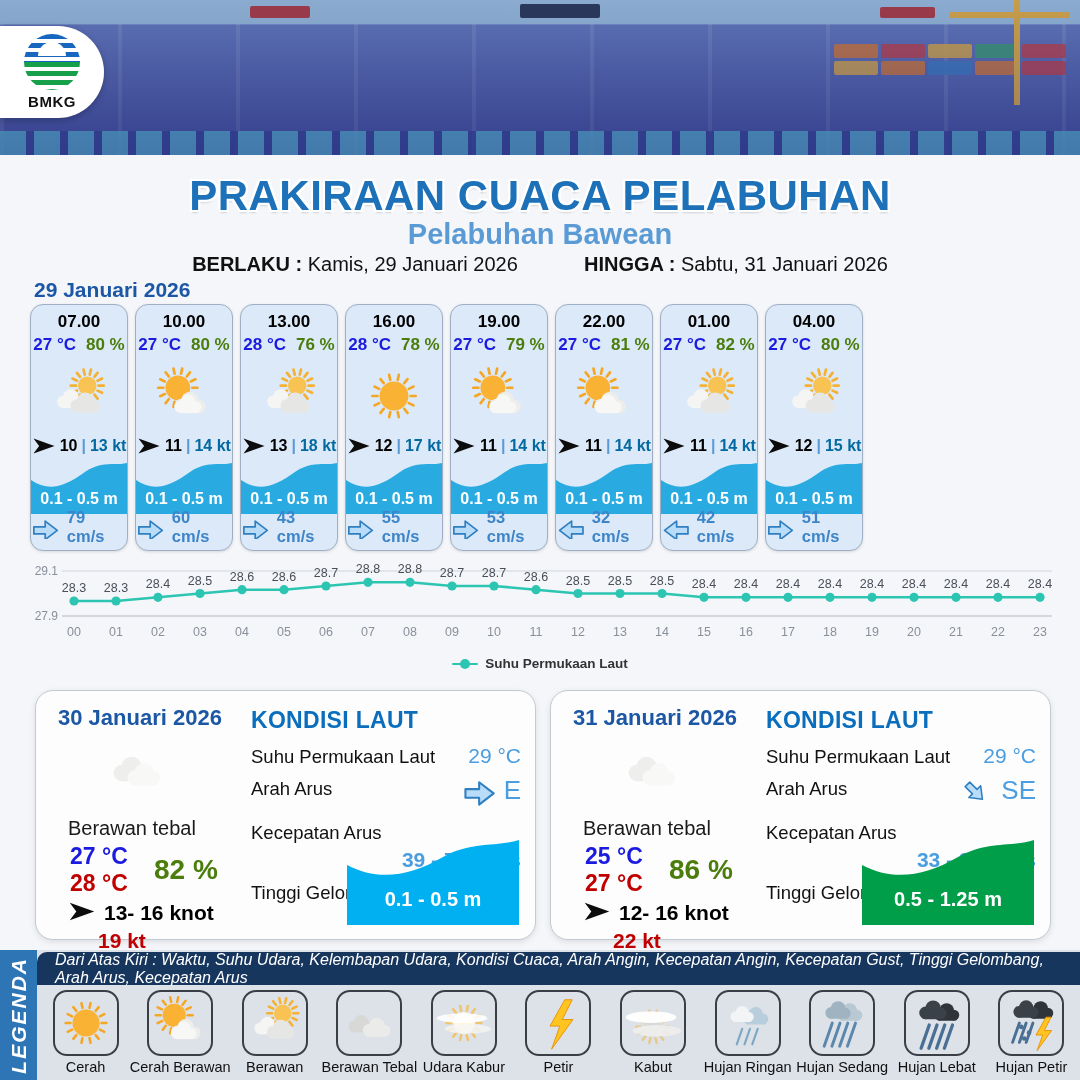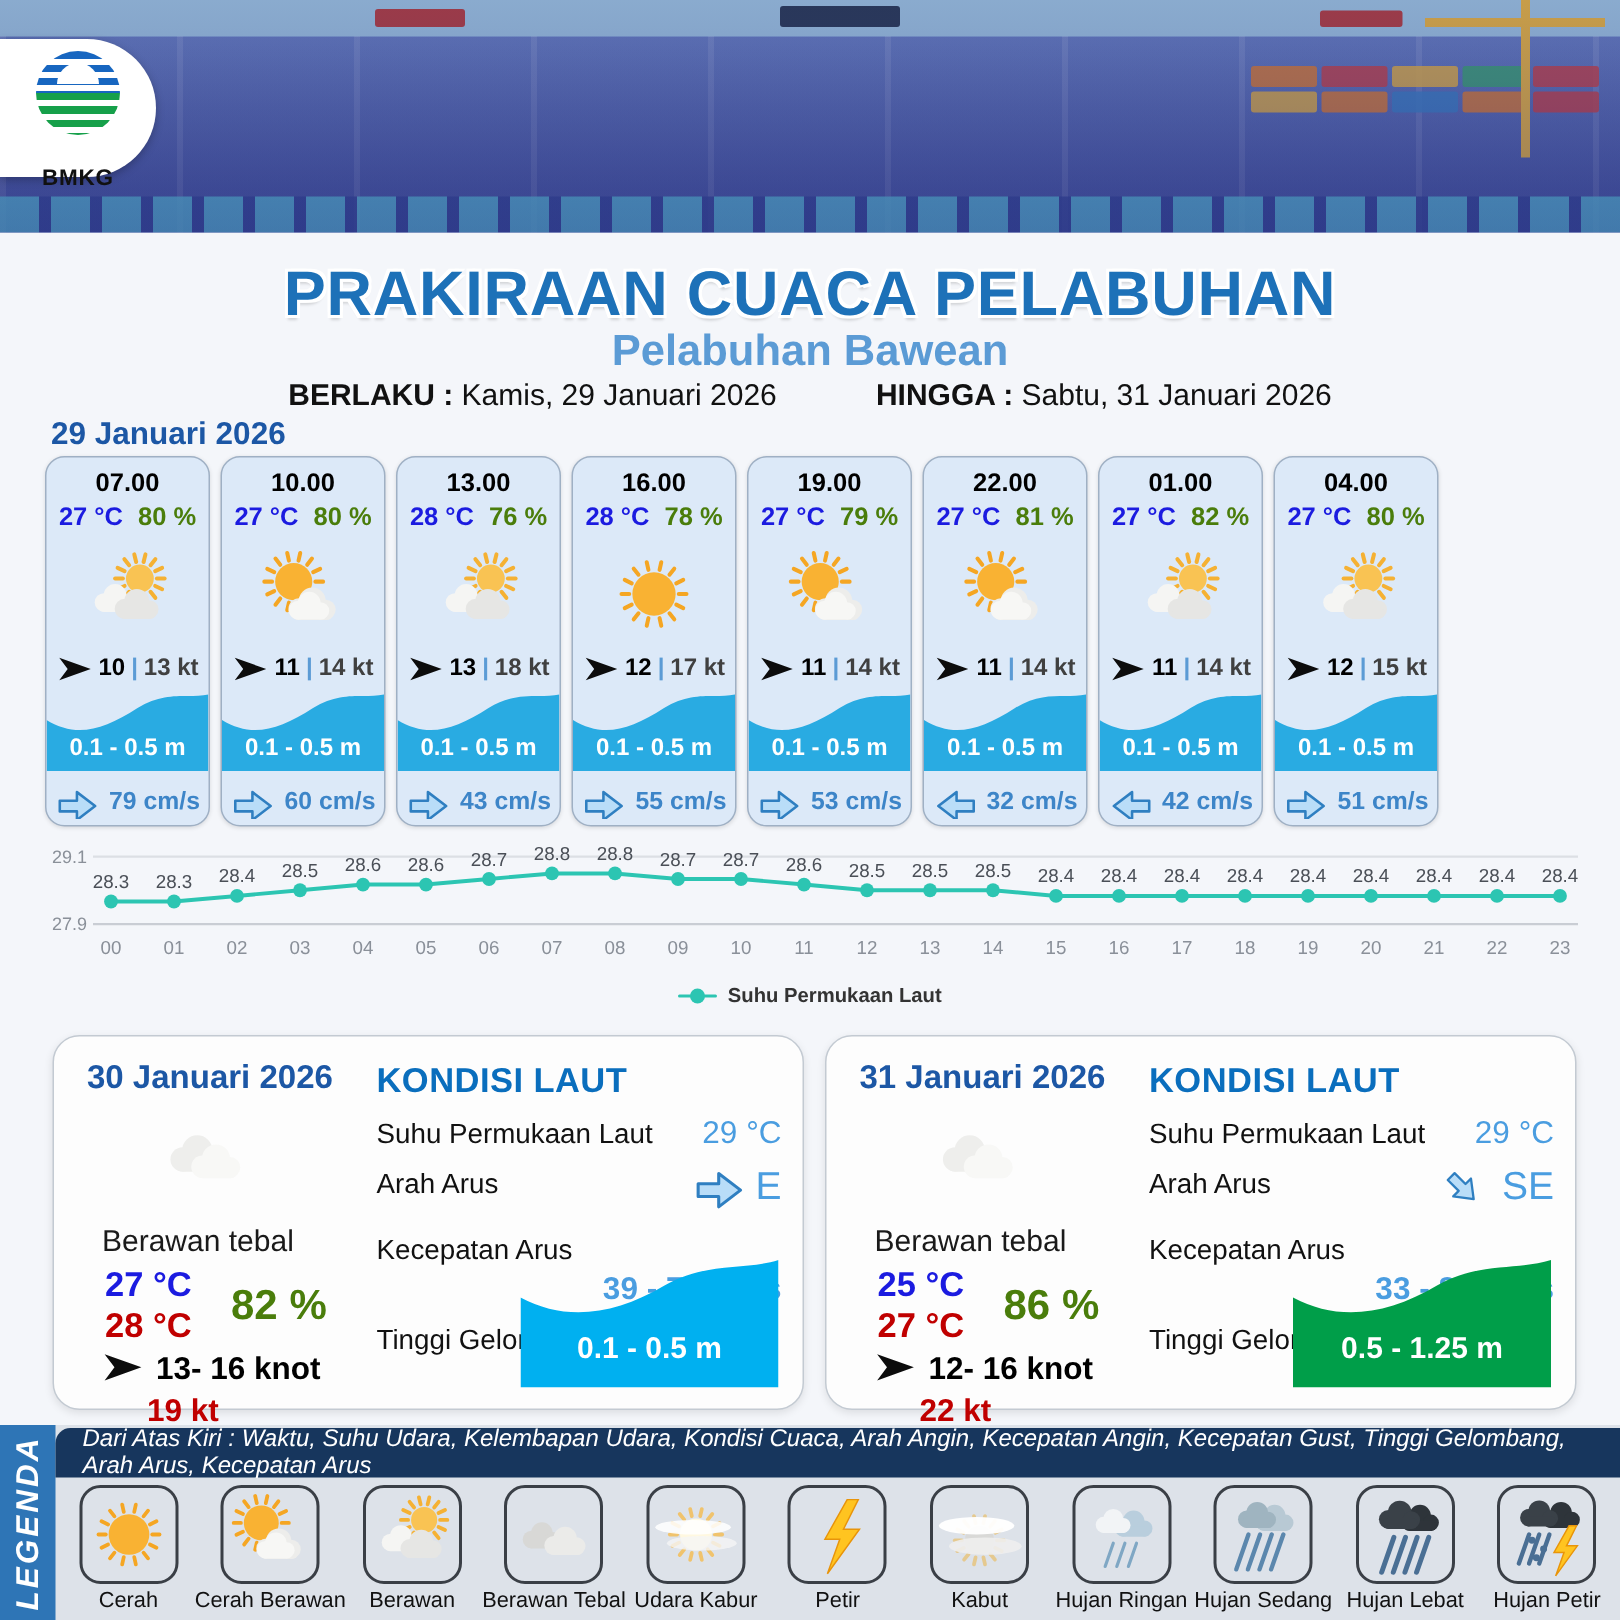--- a/index.html
+++ b/index.html
@@ -18,47 +18,47 @@
   .hdr-crane-v { position:absolute; right:60px; top:0; width:6px; height:105px; background:#e8b23a; }
   .hdr-crane-h { position:absolute; right:10px; top:12px; width:120px; height:6px; background:#e8b23a; }
   .hdr-seats { position:absolute; left:0; top:131px; width:1080px; height:24px;
     background:repeating-linear-gradient(90deg,#57c4d6 0 26px,#2e3f8f 26px 34px); opacity:.8; }
   .hdr-overlay { position:absolute; inset:0; background:linear-gradient(180deg, rgba(52,62,140,0.18), rgba(44,52,130,0.42)); }
   #logo-panel { position:absolute; left:0; top:26px; width:104px; height:92px; background:#fff; border-radius:0 46px 46px 0; box-shadow:0 2px 6px rgba(0,0,0,0.25); z-index:5; text-align:center; }
   #logo-panel .logo-circle { margin:8px auto 0; width:56px; height:56px; border-radius:50%; overflow:hidden; position:relative; background:#fff; }
   .logo-top { position:absolute; top:0; left:0; width:100%; height:50%; background:repeating-linear-gradient(180deg,#1766c0 0 5px,#fff 5px 9px); }
   .logo-bot { position:absolute; bottom:0; left:0; width:100%; height:50%; background:repeating-linear-gradient(180deg,#16a04a 0 5px,#fff 5px 9px); }
   .logo-cloud { position:absolute; top:8px; left:14px; width:28px; height:14px; background:#fff; border-radius:14px 14px 0 0; }
-  #logo-text { font-weight:bold; font-size:15px; color:#111; margin-top:20px; letter-spacing:.5px; }
+  #logo-text { font-weight:bold; font-size:15px; color:#111; margin-top:3px; letter-spacing:.5px; }
   .hdr-text { position:absolute; left:114px; top:28px; z-index:4; color:#fff; }
   .hdr-agency { font-size:19px; font-weight:bold; letter-spacing:.2px; text-shadow:0 1px 2px rgba(0,0,0,.35); }
   .hdr-station { font-size:32px; font-weight:bold; margin-top:2px; text-shadow:0 1px 3px rgba(0,0,0,.35); }
   .hdr-address { font-size:17.5px; margin-top:4px; text-shadow:0 1px 2px rgba(0,0,0,.35); }
 
   
   #main-title { position:absolute; left:0; top:172px; width:1080px; text-align:center; font-size:42px; font-weight:800; letter-spacing:.5px; color:#1d71b8;
     text-shadow:-2px -2px 0 #fff, 2px -2px 0 #fff, -2px 2px 0 #fff, 2px 2px 0 #fff, 0 3px 2px rgba(0,0,0,.15); }
   #sub-title { position:absolute; left:0; top:218px; width:1080px; text-align:center; font-size:29px; font-weight:800; color:#5b9bd5; }
   #validity { position:absolute; left:0; top:253px; width:1080px; text-align:center; font-size:20px; color:#111; }
   #validity b { font-weight:bold; }
   #validity .gap { display:inline-block; width:55px; }
 
   
   #day1-date { position:absolute; left:34px; top:278px; font-size:21px; font-weight:bold; color:#1c57a5; }
   #hour-cards { position:absolute; left:30px; top:304px; width:1021px; height:247px; display:flex; gap:7px; }
-  .hcard { width:110px; height:247px; background:#dcE9f8; background:#dce9f8; border:1.5px solid #9fb0c4; border-radius:13px; overflow:hidden; position:relative; box-shadow:0 1px 3px rgba(0,0,0,.12); }
+  .hcard { width:98px; height:247px; background:#dcE9f8; background:#dce9f8; border:1.5px solid #9fb0c4; border-radius:13px; overflow:hidden; position:relative; box-shadow:0 1px 3px rgba(0,0,0,.12); }
   .hc-time { text-align:center; font-size:17px; font-weight:bold; color:#000; margin-top:7px; }
   .hc-th { display:flex; justify-content:center; gap:10px; font-size:17px; font-weight:bold; margin-top:3px; }
   .hc-temp { color:#1b1be0; }
   .hc-hum { color:#4a7d0b; }
   .hc-icon { width:80px; height:66px; margin:8px auto 0; }
   .hc-wind { display:flex; align-items:center; justify-content:center; gap:4px; font-size:16px; font-weight:bold; margin-top:8px; }
   .hc-wind .w-icon { width:24px; height:18px; }
   .hc-wind .sep { color:#5b9bd5; font-weight:bold; }
-  .hc-gust { color:#404040; }
+  .hc-gust { color:#0369a1; }
   .hc-wavewrap { position:absolute; left:0; bottom:36px; width:100%; height:54px; }
   .hc-wavewrap svg { position:absolute; inset:0; width:100%; height:100%; }
   .hc-wavetext { position:absolute; left:0; bottom:6px; width:100%; text-align:center; color:#fff; font-weight:bold; font-size:16px; }
   .hc-current { position:absolute; left:0; bottom:4px; width:100%; display:flex; align-items:center; justify-content:center; gap:6px; font-size:16.5px; font-weight:bold; color:#3d85c8; }
   .hc-current .c-icon { width:30px; height:23px; }
 
   
   #sst-chart { position:absolute; left:26px; top:558px; width:1034px; height:90px; }
   #chart-legend { position:absolute; left:0; top:656px; width:1080px; display:flex; justify-content:center; align-items:center; gap:7px; font-size:13.5px; color:#333; font-weight:bold; }
   .cl-marker { width:26px; height:8px; position:relative; }

